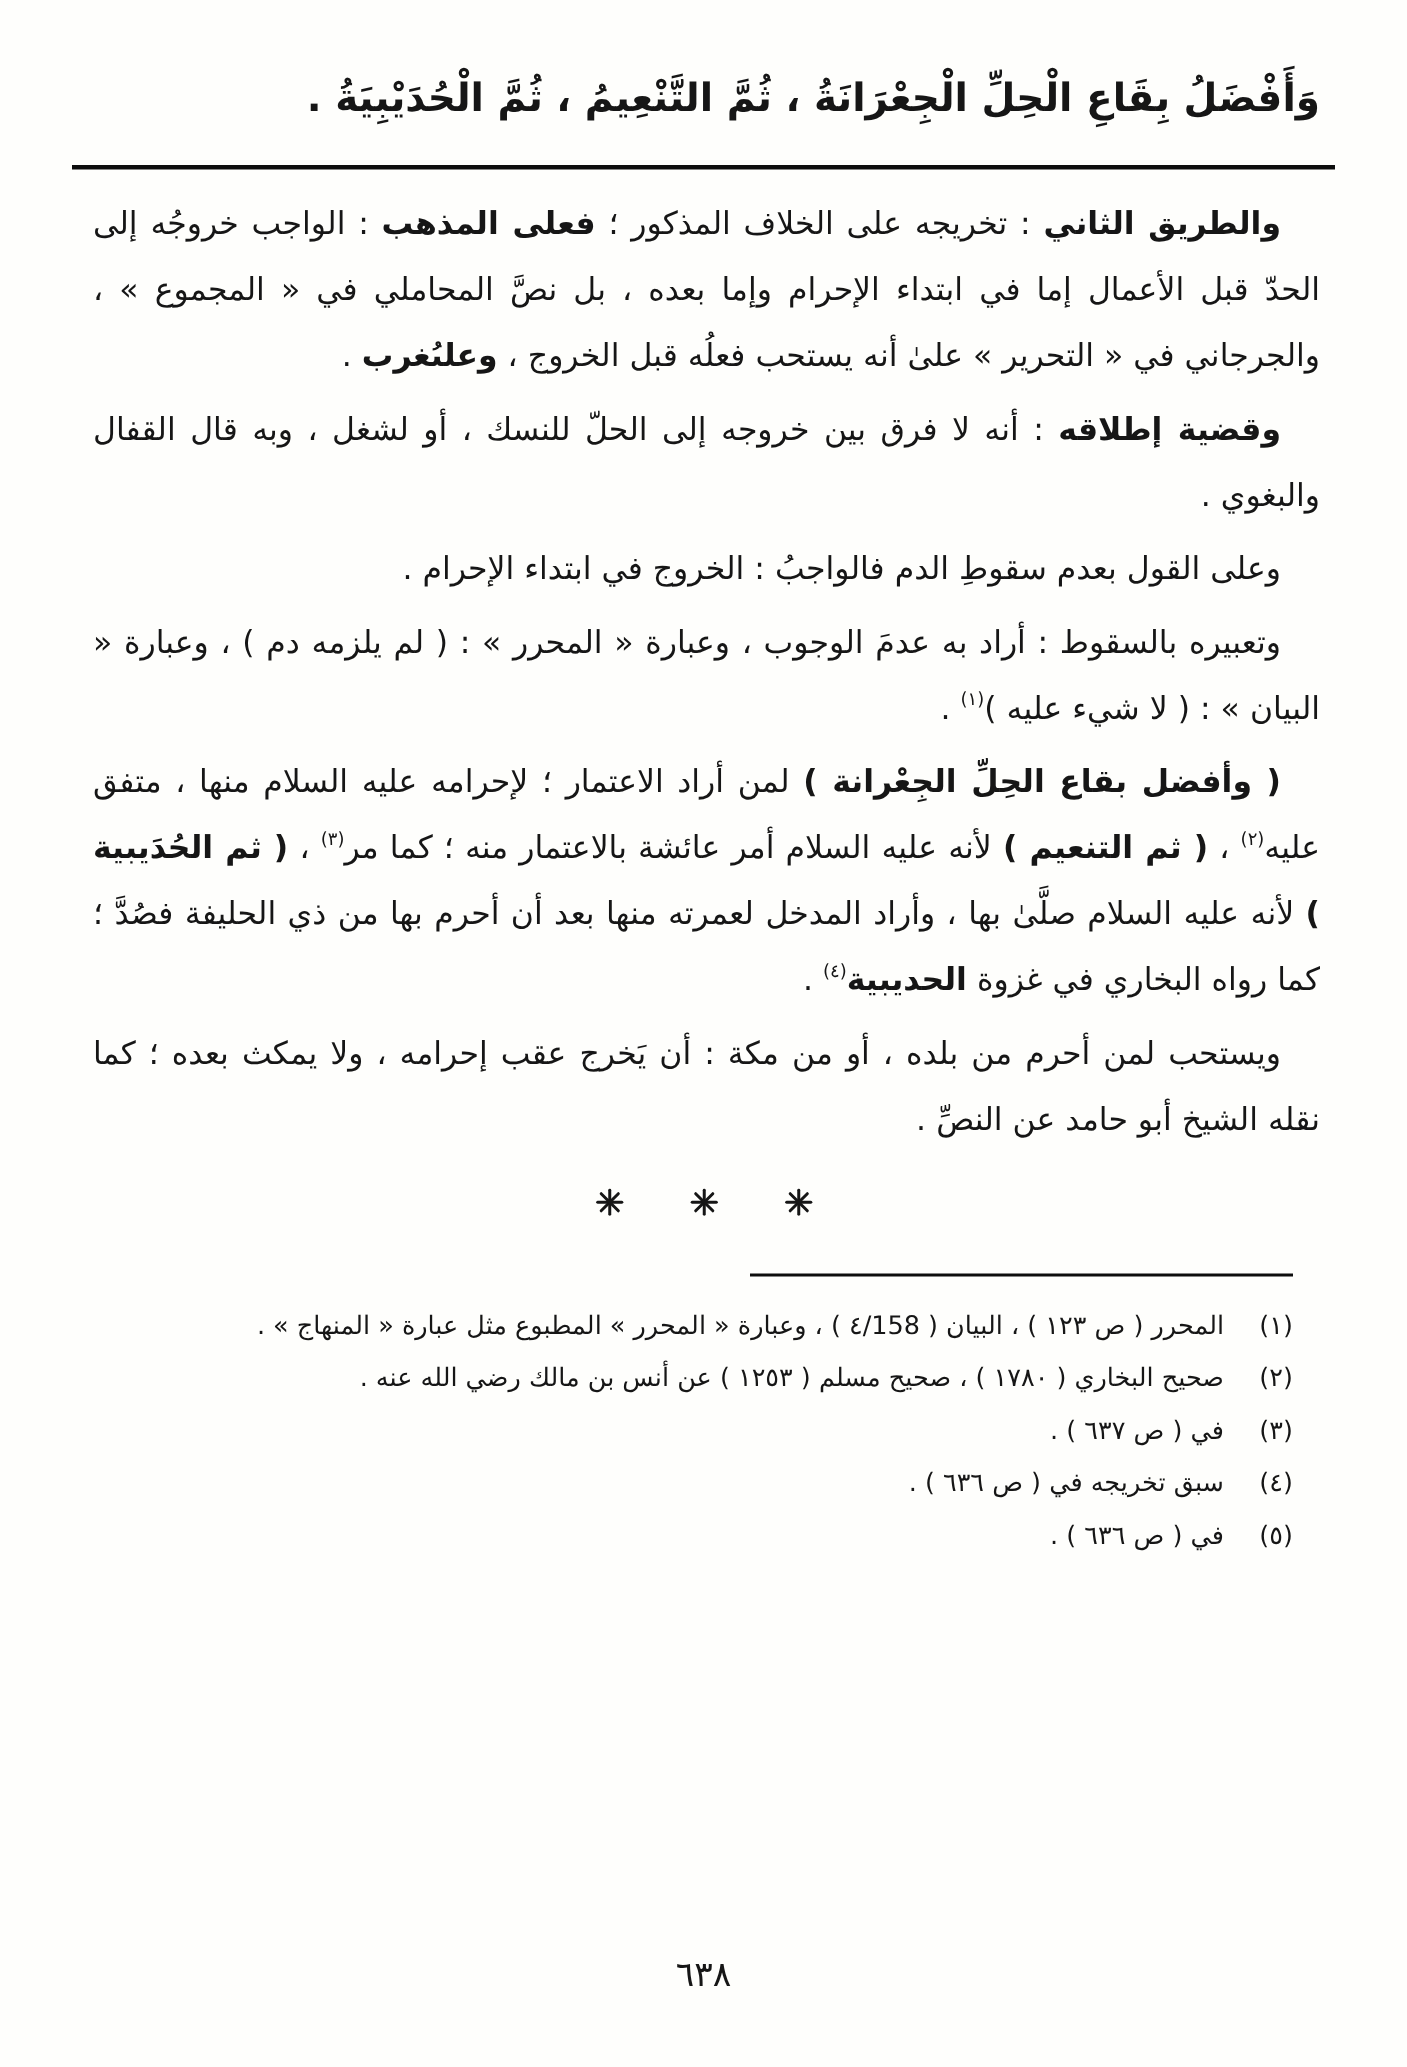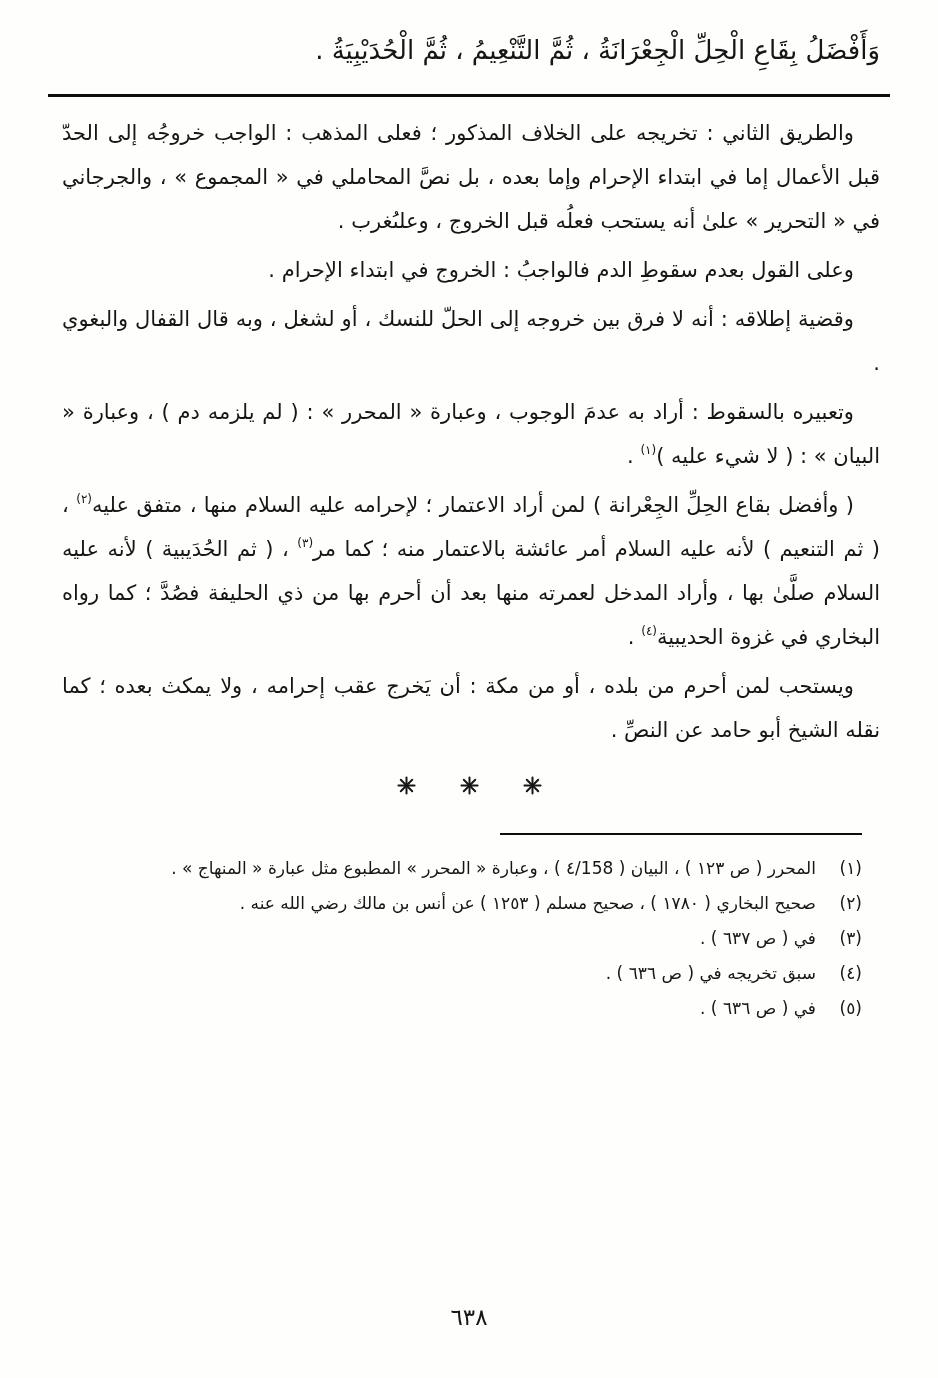--- a/index.html
+++ b/index.html
@@ -10,45 +10,45 @@
     margin: 0 auto;
     background: #fefefc;
     color: #161616;
     font-family: "DejaVu Sans", sans-serif;
     overflow: hidden;
     direction: rtl;
   }
   
   .matn {
     margin: 0;
-    padding: 28px 58px 0 60px;
+    padding: 44px 58px 0 60px;
     text-align: right;
     font-size: 26px;
     line-height: 1.75;
-    font-weight: 400;
+    font-weight: 700;
     letter-spacing: 0;
   }
   
   .rule {
     height: 3px;
     background: #0d0d0d;
     margin: 20px 48px 0 48px;
   }
   
   .body {
     margin: 14px 58px 0 62px;
     font-size: 21px;
     line-height: 44px;
     text-align: justify;
   }
   .body p {
     margin: 0 0 5px 0;
     text-indent: 26px;
   }
-  .body .b { font-weight: 400; }
+  .body .b { font-weight: 700; }
   .body sup.fnref {
     font-size: 12px;
     line-height: 0;
     vertical-align: 9px;
     letter-spacing: 0;
   }
   
   .ornaments {
     margin-top: 24px;
     text-align: center;
@@ -92,22 +92,22 @@
 <body>
 
 <div class="page">
 
   <p class="matn">وَأَفْضَلُ بِقَاعِ الْحِلِّ الْجِعْرَانَةُ ، ثُمَّ التَّنْعِيمُ ، ثُمَّ الْحُدَيْبِيَةُ .</p>
 
   <div class="rule"></div>
 
   <div class="body" id="body-paras">
       <p><span class="b">والطريق الثاني</span><span class=""> : تخريجه على الخلاف المذكور ؛ </span><span class="b">فعلى المذهب</span><span class=""> : الواجب خروجُه إلى الحدّ قبل الأعمال إما في ابتداء الإحرام وإما بعده ، بل نصَّ المحاملي في « المجموع » ، والجرجاني في « التحرير » علىٰ أنه يستحب فعلُه قبل الخروج ، </span><span class="b">وعلىُغرب</span><span class=""> .</span></p>
+      <p><span class="b">وقضية إطلاقه</span><span class=""> : أنه لا فرق بين خروجه إلى الحلّ للنسك ، أو لشغل ، وبه قال القفال والبغوي .</span></p>
       <p><span class="">وعلى القول بعدم سقوطِ الدم فالواجبُ : الخروج في ابتداء الإحرام .</span></p>
-      <p><span class="b">وقضية إطلاقه</span><span class=""> : أنه لا فرق بين خروجه إلى الحلّ للنسك ، أو لشغل ، وبه قال القفال والبغوي .</span></p>
       <p><span class="">وتعبيره بالسقوط : أراد به عدمَ الوجوب ، وعبارة « المحرر » : ( لم يلزمه دم ) ، وعبارة « البيان » : ( لا شيء عليه )</span><sup class="fnref">(١)</sup><span class=""> .</span></p>
       <p><span class="b">( وأفضل بقاع الحِلِّ الجِعْرانة )</span><span class=""> لمن أراد الاعتمار ؛ لإحرامه عليه السلام منها ، متفق عليه</span><sup class="fnref">(٢)</sup><span class=""> ، </span><span class="b">( ثم التنعيم )</span><span class=""> لأنه عليه السلام أمر عائشة بالاعتمار منه ؛ كما مر</span><sup class="fnref">(٣)</sup><span class=""> ، </span><span class="b">( ثم الحُدَيبية )</span><span class=""> لأنه عليه السلام صلَّىٰ بها ، وأراد المدخل لعمرته منها بعد أن أحرم بها من ذي الحليفة فصُدَّ ؛ كما رواه البخاري في غزوة </span><span class="b">الحديبية</span><sup class="fnref">(٤)</sup><span class=""> .</span></p>
       <p><span class="">ويستحب لمن أحرم من بلده ، أو من مكة : أن يَخرج عقب إحرامه ، ولا يمكث بعده ؛ كما نقله الشيخ أبو حامد عن النصِّ .</span></p>
     </div>
 
   <div class="ornaments" id="ornaments"><span class="orn"><svg width="19" height="19" viewBox="0 0 20 20">
           <line x1="10" y1="1.5" x2="10" y2="18.5" stroke="#161616" stroke-width="2.1" stroke-linecap="round" transform="rotate(0 10 10)"></line>
           <line x1="10" y1="1.5" x2="10" y2="18.5" stroke="#161616" stroke-width="2.1" stroke-linecap="round" transform="rotate(45 10 10)"></line>
           <line x1="10" y1="1.5" x2="10" y2="18.5" stroke="#161616" stroke-width="2.1" stroke-linecap="round" transform="rotate(90 10 10)"></line>
           <line x1="10" y1="1.5" x2="10" y2="18.5" stroke="#161616" stroke-width="2.1" stroke-linecap="round" transform="rotate(135 10 10)"></line>

